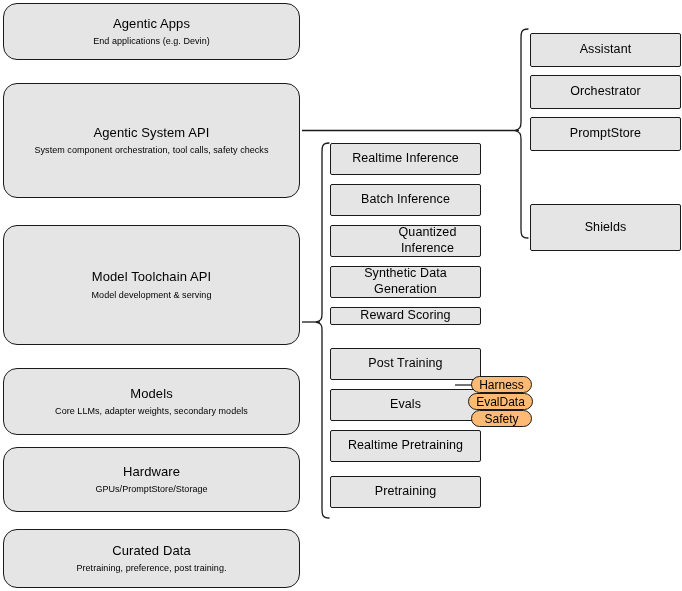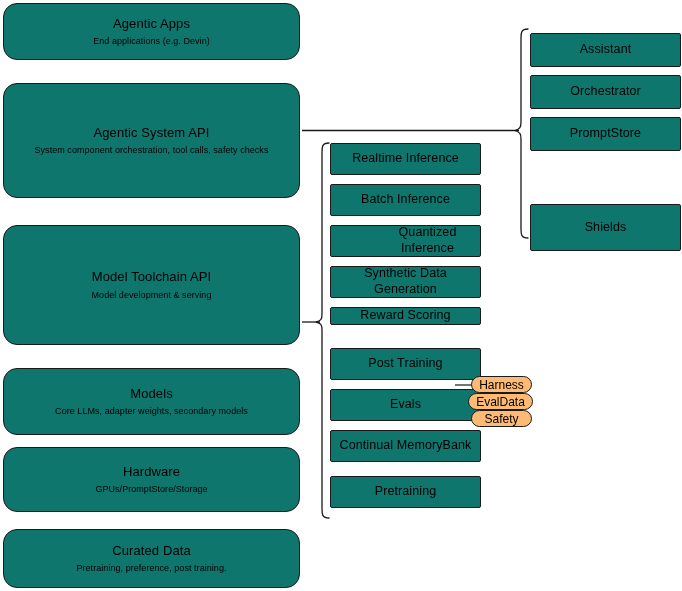--- a/index.html
+++ b/index.html
@@ -19,21 +19,21 @@
     position: absolute;
     left: 0; top: 0;
     width: 682px;
     height: 591px;
   }
   .box {
     position: absolute;
     box-sizing: border-box;
     border: 1.3px solid #1a1a1a;
     border-radius: 12px;
-    background: #0f766e;
+    background: #e5e5e5;
     display: flex;
     flex-direction: column;
     align-items: center;
     justify-content: center;
     text-align: center;
     line-height: 1.25;
   }
   .box .title {
     font-size: 13px;
     color: #000;
@@ -153,21 +153,21 @@
   <div class="box item-box" style="left:330px; top:307px; width:151px; height:18px;">
     <div class="title">Reward Scoring</div>
   </div>
   <div class="box item-box" style="left:330px; top:348px; width:151px; height:32px;">
     <div class="title">Post Training</div>
   </div>
   <div class="box item-box" style="left:330px; top:389px; width:151px; height:32px;">
     <div class="title">Evals</div>
   </div>
   <div class="box item-box" style="left:330px; top:430px; width:151px; height:32px;">
-    <div class="title">Continual MemoryBank</div>
+    <div class="title">Realtime Pretraining</div>
   </div>
   <div class="box item-box" style="left:330px; top:476px; width:151px; height:32px;">
     <div class="title">Pretraining</div>
   </div>
 
   <div class="pill" style="left:471px; top:376px; width:61px; height:17px;">
     <span>Harness</span>
   </div>
   <div class="pill" style="left:468px; top:393px; width:65px; height:17px;">
     <span>EvalData</span>

